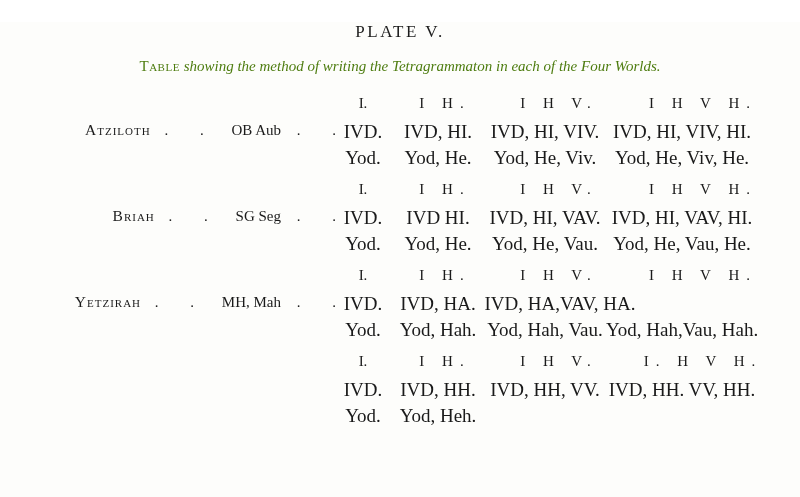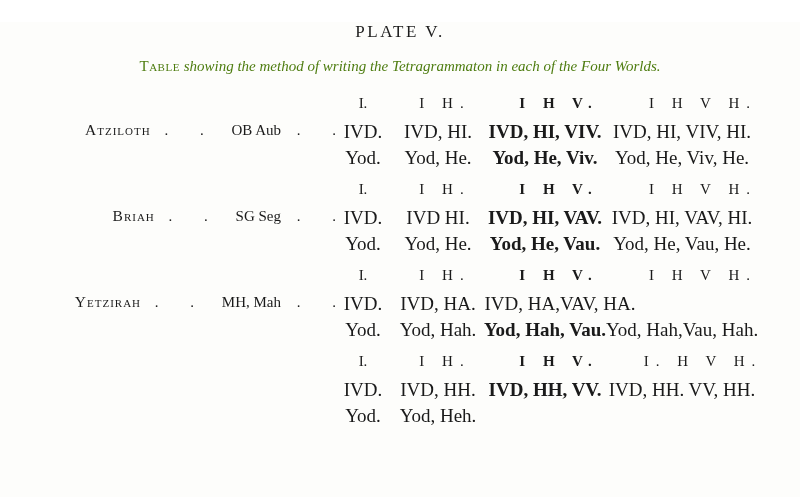--- a/index.html
+++ b/index.html
@@ -95,21 +95,21 @@
     align-items: baseline;
     height: 26px;
   }
   .cell {
     text-align: center;
     font-size: 19px;
     white-space: nowrap;
   }
   .c1 { width: 58px; }
   .c2 { width: 92px; }
-  .c3 { width: 122px; font-weight: bold; }
+  .c3 { width: 122px; }
   .c4 { width: 152px; }
   .row-letters .cell {
     letter-spacing: 7px;
     padding-left: 7px;
     font-size: 15px;
   }
   .row-letters .cell.single {
     letter-spacing: 0;
     padding-left: 0;
   }

